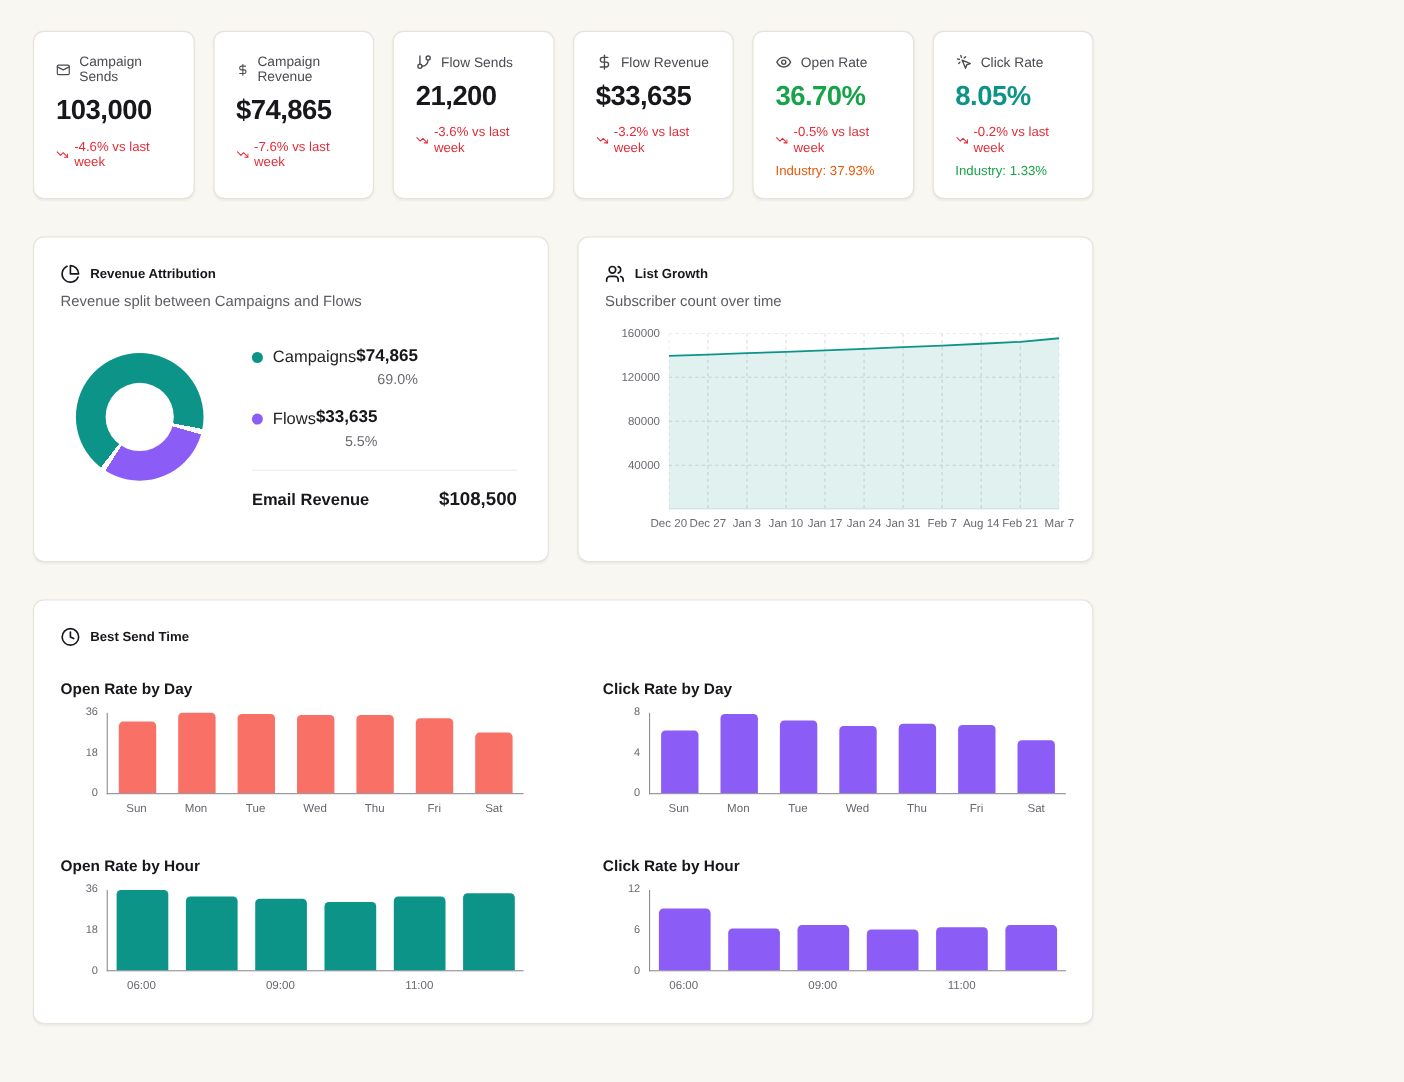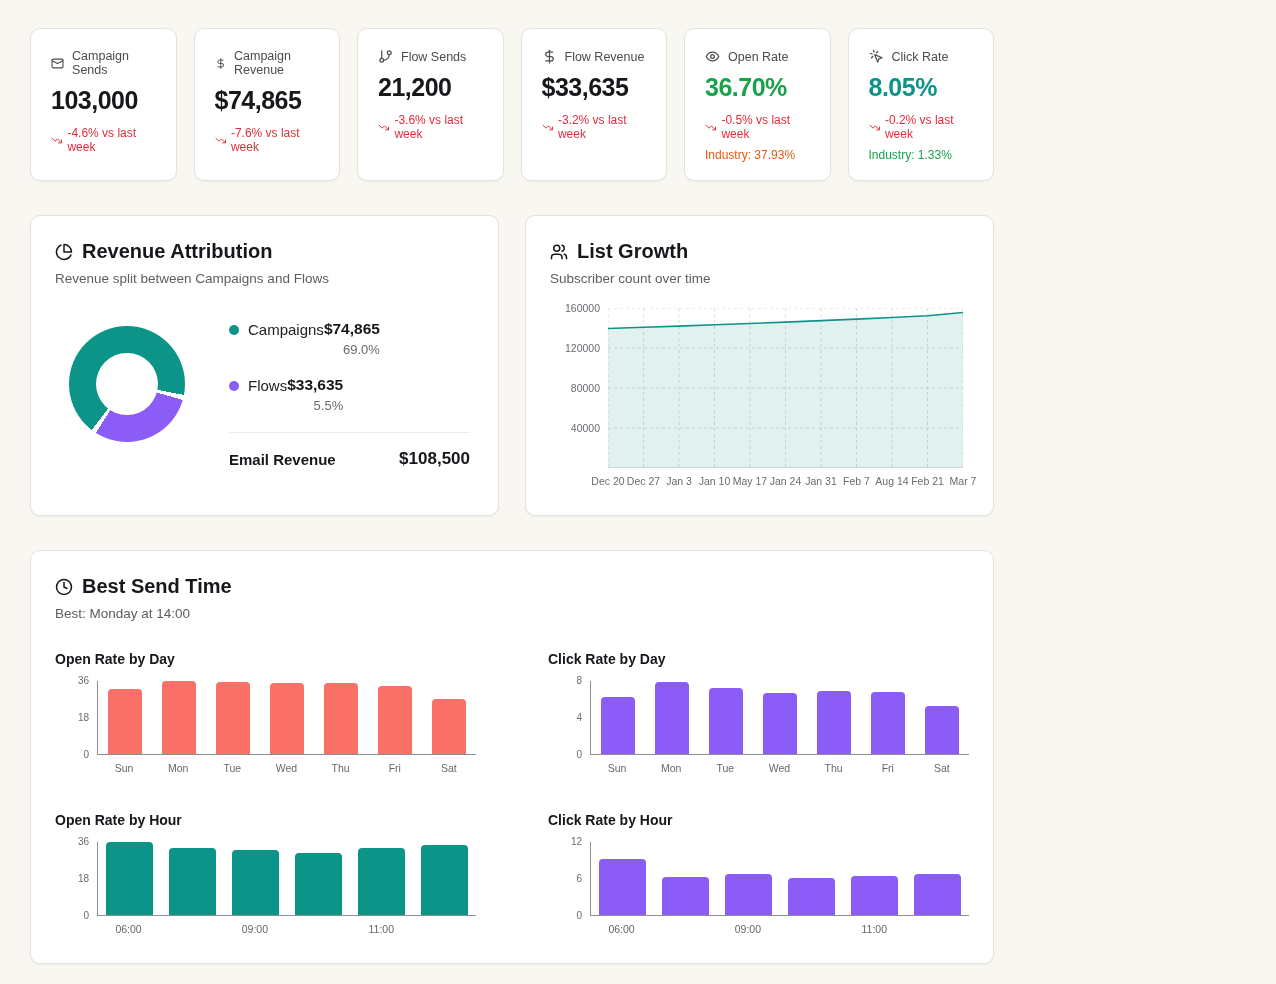--- a/index.html
+++ b/index.html
@@ -36,21 +36,21 @@
   .kpi-value.teal  { color: var(--teal, #0d9488); }
   .kpi-trend { display: flex; align-items: center; gap: 5px; font-size: 12px; color: var(--negative, #e12d39); }
   .kpi-industry { font-size: 12px; margin-top: 7px; }
   .kpi-industry.orange { color: var(--orange, #e8590c); }
   .kpi-industry.green  { color: var(--green, #18a34a); }
 
   
   .mid-row { display: grid; grid-template-columns: 1fr 1fr; gap: 26px; margin-bottom: 34px; align-items: stretch; }
   .section-card { padding: 24px; }
   .section-head { display: flex; align-items: center; gap: 9px; }
-  .section-title { font-size: 20px; font-weight: 700; }
+  .section-title { font-size: 12px; font-weight: 700; }
   .section-subtitle { font-size: 13.5px; color: #5c5c64; margin-top: 8px; }
 
   
   .ra-body { display: flex; align-items: flex-start; gap: 44px; margin-top: 34px; padding: 0 4px 0 14px; }
   .donut { width: 116px; height: 116px; border-radius: 50%; position: relative; flex: 0 0 auto; margin-top: 6px; }
   .donut::after { content: ""; position: absolute; inset: 27px; background: #fff; border-radius: 50%; }
   .ra-legend { flex: 1; }
   .ra-legend-row { display: flex; justify-content: flex-start; align-items: flex-start; margin-bottom: 19px; }
   .ra-left { display: flex; align-items: center; gap: 9px; padding-top: 1px; }
   .dot { width: 10px; height: 10px; border-radius: 50%; display: inline-block; }
@@ -320,21 +320,21 @@
                 <polygon points="0,160 0,20.5 100,19.3 200,18.1 300,16.8 400,15.5 500,14.1 600,12.6 700,11.1 800,9.5 900,7.8 1000,4.5 1000,160" fill="rgba(13,148,136,0.13)"></polygon>
                 <polyline points="0,20.5 100,19.3 200,18.1 300,16.8 400,15.5 500,14.1 600,12.6 700,11.1 800,9.5 900,7.8 1000,4.5" fill="none" stroke="#0d9488" stroke-width="1.6" vector-effect="non-scaling-stroke"></polyline>
                 <line x1="0" y1="160" x2="1000" y2="160" stroke="#b9b9bf" stroke-width="1" vector-effect="non-scaling-stroke"></line>
               </svg>
             </div>
           <div class="area-xrow">
               <span class="area-xtick" style="left: 0%;">Dec 20</span>
               <span class="area-xtick" style="left: 10%;">Dec 27</span>
               <span class="area-xtick" style="left: 20%;">Jan 3</span>
               <span class="area-xtick" style="left: 30%;">Jan 10</span>
-              <span class="area-xtick" style="left: 40%;">May 17</span>
+              <span class="area-xtick" style="left: 40%;">Jan 17</span>
               <span class="area-xtick" style="left: 50%;">Jan 24</span>
               <span class="area-xtick" style="left: 60%;">Jan 31</span>
               <span class="area-xtick" style="left: 70%;">Feb 7</span>
               <span class="area-xtick" style="left: 80%;">Aug 14</span>
               <span class="area-xtick" style="left: 90%;">Feb 21</span>
               <span class="area-xtick" style="left: 100%;">Mar 7</span>
             </div>
         </div>
       </div>
     </div>
@@ -344,21 +344,20 @@
   <div class="card section-card">
     <div class="section-head">
       <span class="icon section-icon">
           <svg viewBox="0 0 24 24">
             <circle cx="12" cy="12" r="10"></circle>
             <polyline points="12 6 12 12 16 14"></polyline>
           </svg>
         </span>
       <span class="section-title">Best Send Time</span>
     </div>
-    <div class="section-subtitle">Best: Monday at 14:00</div>
 
     <div class="bst-grid">
       <div class="mini-chart">
         <div class="mini-title">Open Rate by Day</div>
         <div>
             <div class="bar-grid">
               <div class="bar-ycol">
                 <span class="bar-ytick">36</span>
                 <span class="bar-ytick">18</span>
                 <span class="bar-ytick">0</span>

